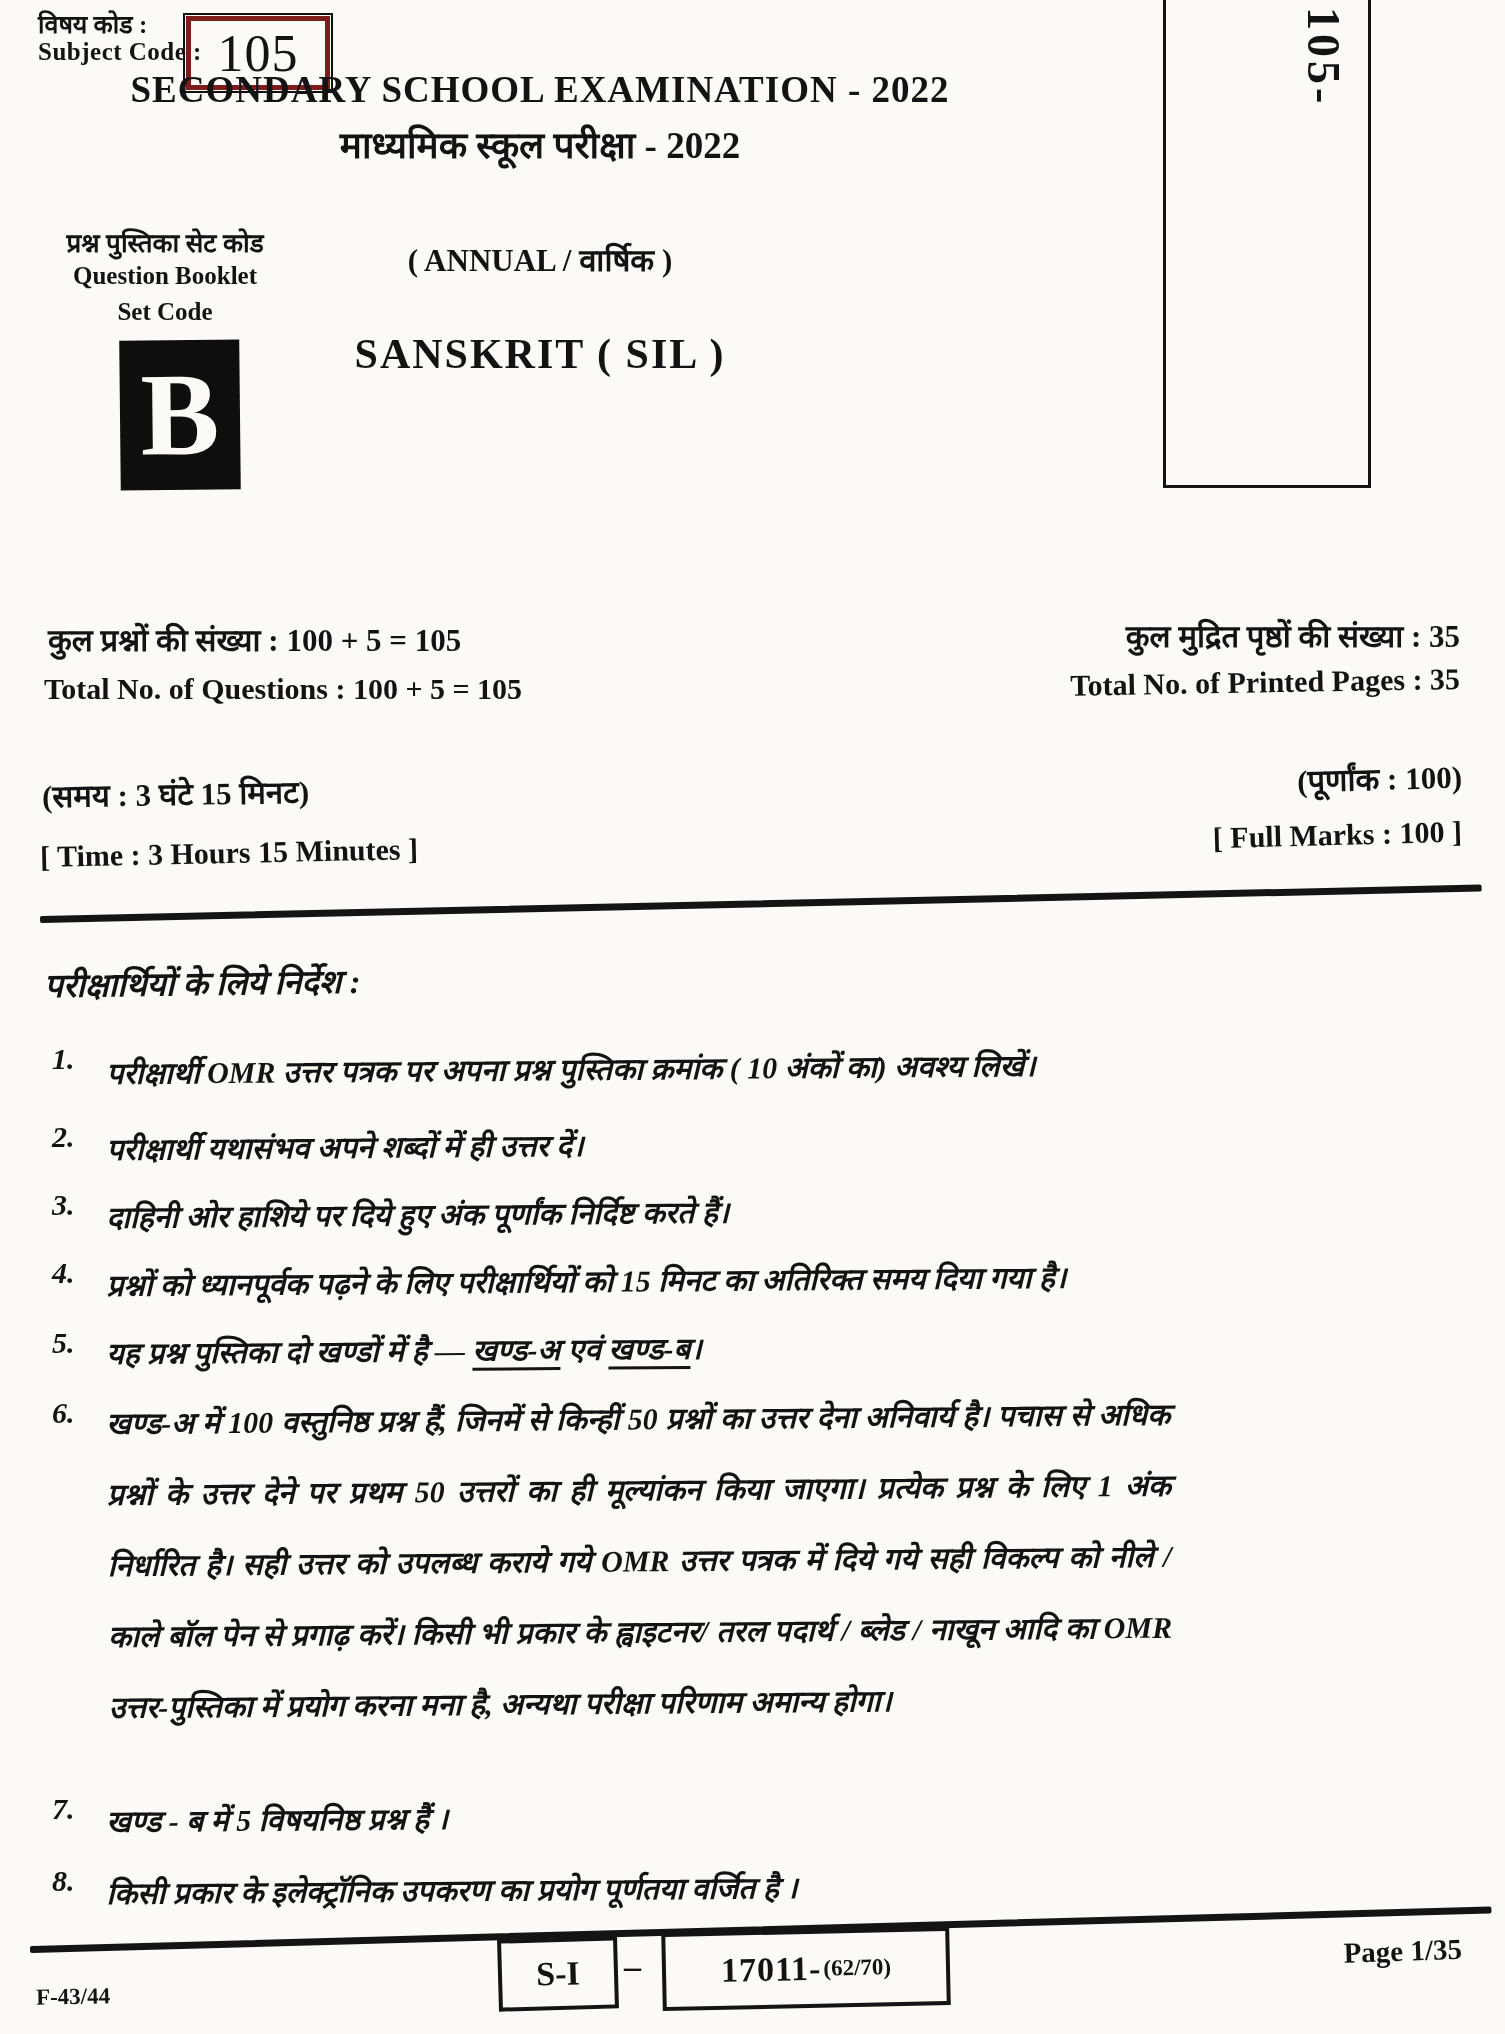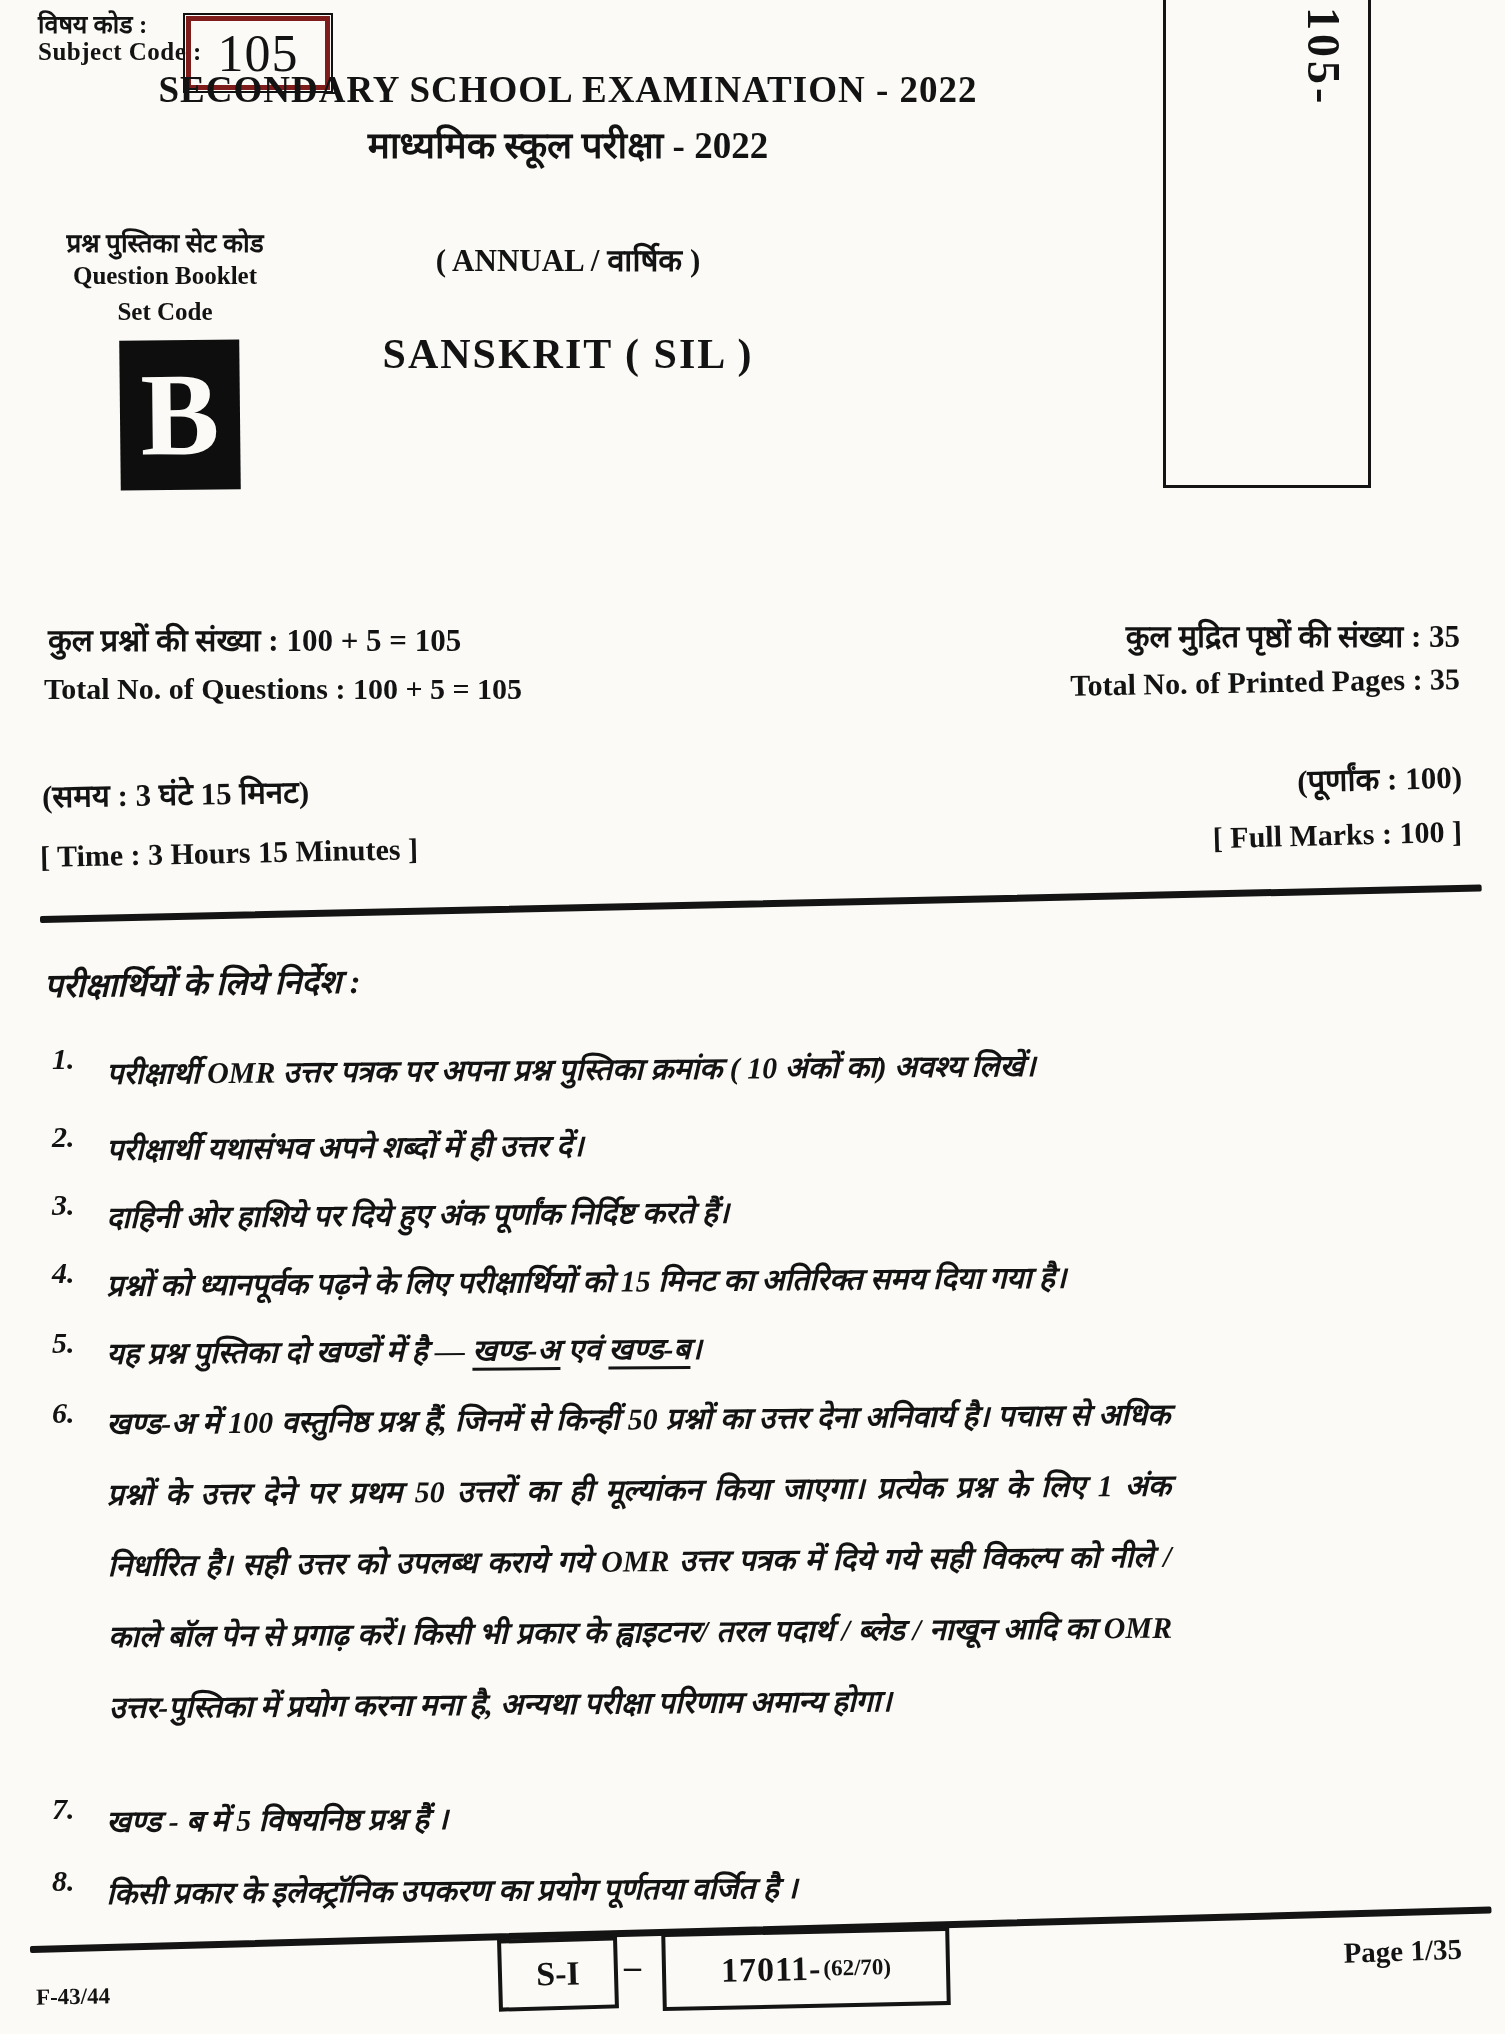--- a/index.html
+++ b/index.html
@@ -33,21 +33,21 @@
   }
   .corner-code{
     position:absolute;right:18px;top:22px;
     writing-mode:vertical-rl;
     font-size:46px;font-weight:bold;
     font-family:"Liberation Serif", serif;
     letter-spacing:4px;
   }
 
   
-  .hdr{left:0;width:1080px;text-align:center;padding-left:28px;}
+  .hdr{left:0;width:1080px;text-align:center;}
   .title-en{top:68px;font-size:37px;font-weight:bold;letter-spacing:1px;}
   .title-hi{top:118px;font-size:37px;font-weight:bold;}
   .annual{top:238px;font-size:31px;font-weight:bold;}
   .subject-en{top:316px;font-size:42px;font-weight:bold;letter-spacing:2px;margin-top:14px;}
   .subject-hi{top:412px;font-size:37px;font-weight:bold;}
 
   
   .set-hi{left:60px;top:224px;width:210px;text-align:center;font-size:26px;font-weight:bold;}
   .set-en1{left:60px;top:262px;width:210px;text-align:center;font-size:25px;font-weight:bold;}
   .set-en2{left:60px;top:298px;width:210px;text-align:center;font-size:25px;font-weight:bold;}

